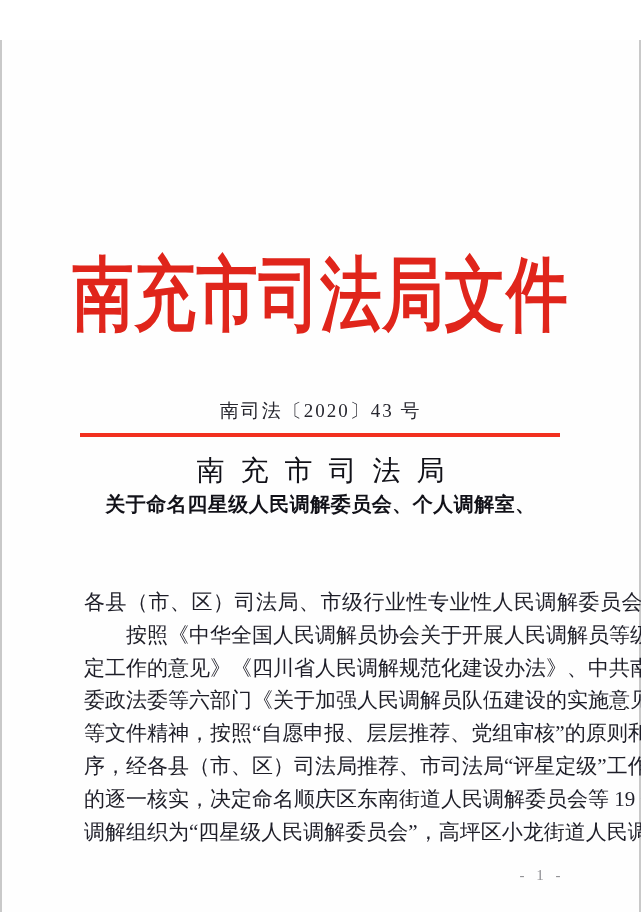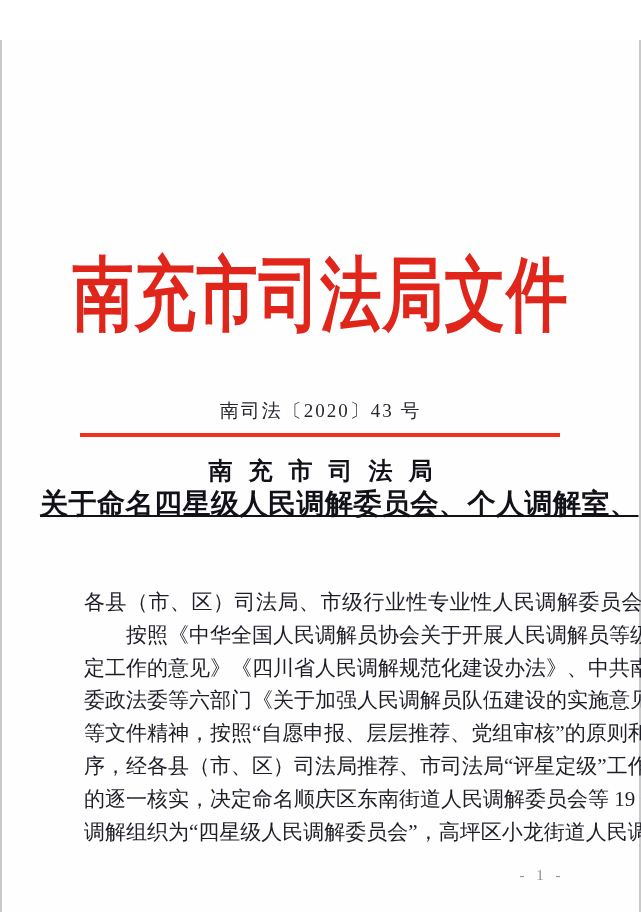--- a/index.html
+++ b/index.html
@@ -71,35 +71,34 @@
   
   .title-block {
     position: absolute;
     top: 414px;
     left: 40px;
     width: 561px;
     text-align: center;
     color: #111118;
   }
   .title-org {
-    font-size: 24px;
-    font-weight: bold;
+    font-size: 28px;
+    font-weight: normal;
     letter-spacing: 16px;
     padding-left: 16px;
     line-height: 34px;
     white-space: nowrap;
   }
   .title-subject {
     font-family: "Liberation Sans", "DejaVu Sans", sans-serif;
-    font-size: 28px;
+    font-size: 20px;
     font-weight: bold;
     letter-spacing: 0.5px;
     line-height: 32px;
     white-space: nowrap;
-    text-decoration: underline;
   }
 
   
   .body-text {
     position: absolute;
     top: 546px;
     left: 84px;
     width: 478px;
     font-size: 21px;
     line-height: 32.8px;

